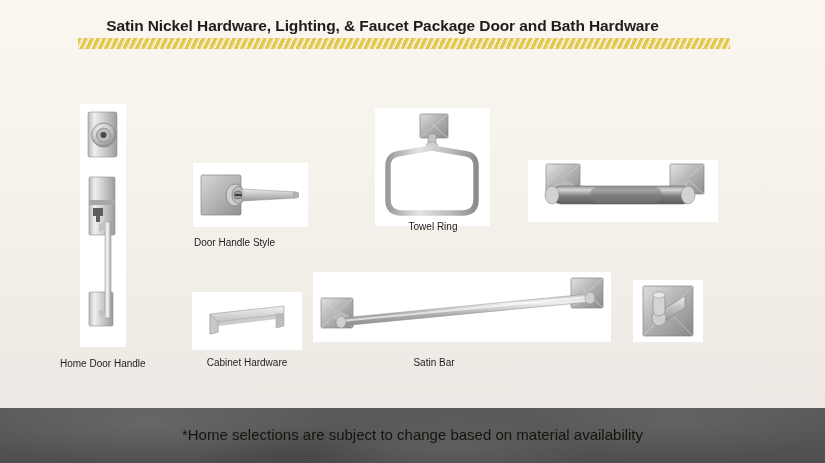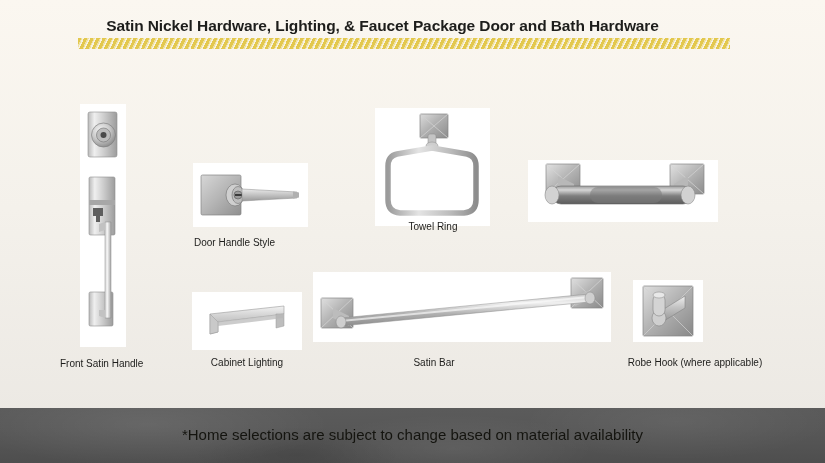--- a/index.html
+++ b/index.html
@@ -134,21 +134,21 @@
       <path d="M13 104 l10 0 l0 8 l-10 0 z" fill="#5e5e5e"></path>
       <path d="M16 112 l4 0 l0 6 l-4 0 z" fill="#5e5e5e"></path>
 
       <rect x="9" y="188" width="24" height="34" rx="1.5" fill="url(#nk1)" stroke="#8d8d8d" stroke-width="0.6"></rect>
 
       <path d="M25 118 L31 118 L31 214 L25 214 Z" fill="url(#nk2)" stroke="#8a8a8a" stroke-width="0.5"></path>
       <path d="M19 120 L25 118 L25 126 L19 128 Z" fill="#c2c2c2"></path>
       <path d="M19 206 L25 206 L25 214 L19 212 Z" fill="#c2c2c2"></path>
     </svg>
   </div>
-  <div class="label left" style="left:60px; top:355px; width:110px;">Front Satin Handle</div>
+  <div class="label left" style="left:60px; top:355px; width:110px;">Home Door Handle</div>
 
   <div class="card" style="left:193px; top:163px; width:115px; height:64px;">
     <svg width="115" height="64" viewBox="0 0 115 64">
       <defs>
         <linearGradient id="lev" x1="0" y1="0" x2="0" y2="1">
           <stop offset="0%" stop-color="#e9e9e9"></stop>
           <stop offset="45%" stop-color="#c6c6c6"></stop>
           <stop offset="100%" stop-color="#9a9a9a"></stop>
         </linearGradient>
         <linearGradient id="ros" x1="0" y1="0" x2="1" y2="1">
@@ -239,21 +239,21 @@
           <stop offset="100%" stop-color="#a3a3a3"></stop>
         </linearGradient>
       </defs>
       <rect x="0" y="0" width="110" height="58" fill="#ffffff"></rect>
       <path d="M18 22 L92 14 L92 22 L26 30 L26 40 L18 42 Z" fill="url(#pullg)" stroke="#9a9a9a" stroke-width="0.6"></path>
       <path d="M84 22 L92 22 L92 34 L84 36 Z" fill="#bdbdbd" stroke="#9a9a9a" stroke-width="0.5"></path>
       <path d="M18 22 L26 30 L26 40 L18 42 Z" fill="#c9c9c9" stroke="#9a9a9a" stroke-width="0.5"></path>
       <path d="M26 30 L92 22 L92 26 L26 34 Z" fill="#b6b6b6" opacity="0.7"></path>
     </svg>
   </div>
-  <div class="label center" style="left:178px; top:354px; width:138px;">Cabinet Lighting</div>
+  <div class="label center" style="left:178px; top:354px; width:138px;">Cabinet Hardware</div>
 
   <div class="card" style="left:313px; top:272px; width:298px; height:70px;">
     <svg width="298" height="70" viewBox="0 0 298 70">
       <defs>
         <linearGradient id="tbbar" x1="0" y1="0" x2="0" y2="1">
           <stop offset="0%" stop-color="#c9c9c9"></stop>
           <stop offset="28%" stop-color="#f0f0f0"></stop>
           <stop offset="62%" stop-color="#b0b0b0"></stop>
           <stop offset="100%" stop-color="#8d8d8d"></stop>
         </linearGradient>
@@ -300,19 +300,18 @@
       <rect x="10" y="6" width="50" height="50" rx="1" fill="url(#rhp)" stroke="#858585" stroke-width="0.7"></rect>
       <path d="M10 6 L60 56 M60 6 L10 56" stroke="#d1d1d1" stroke-width="1" fill="none" opacity="0.7"></path>
 
       <path d="M52 16 L26 32 L26 44 L52 28 Z" fill="url(#rhk)" stroke="#858585" stroke-width="0.6"></path>
       <ellipse cx="26" cy="38" rx="7" ry="8" fill="#cfcfcf" stroke="#858585" stroke-width="0.6"></ellipse>
 
       <rect x="20" y="14" width="12" height="22" rx="6" fill="#d4d4d4" stroke="#858585" stroke-width="0.6"></rect>
       <ellipse cx="26" cy="15" rx="6" ry="3" fill="#e8e8e8" stroke="#888" stroke-width="0.5"></ellipse>
     </svg>
   </div>
-  <div class="label center" style="left:595px; top:354px; width:200px;">Robe Hook (where applicable)</div>
 
   <div id="footer">
     <div id="footer-text">*Home selections are subject to change based on material availability</div>
   </div>
 
 </div>
 
 </body></html>

